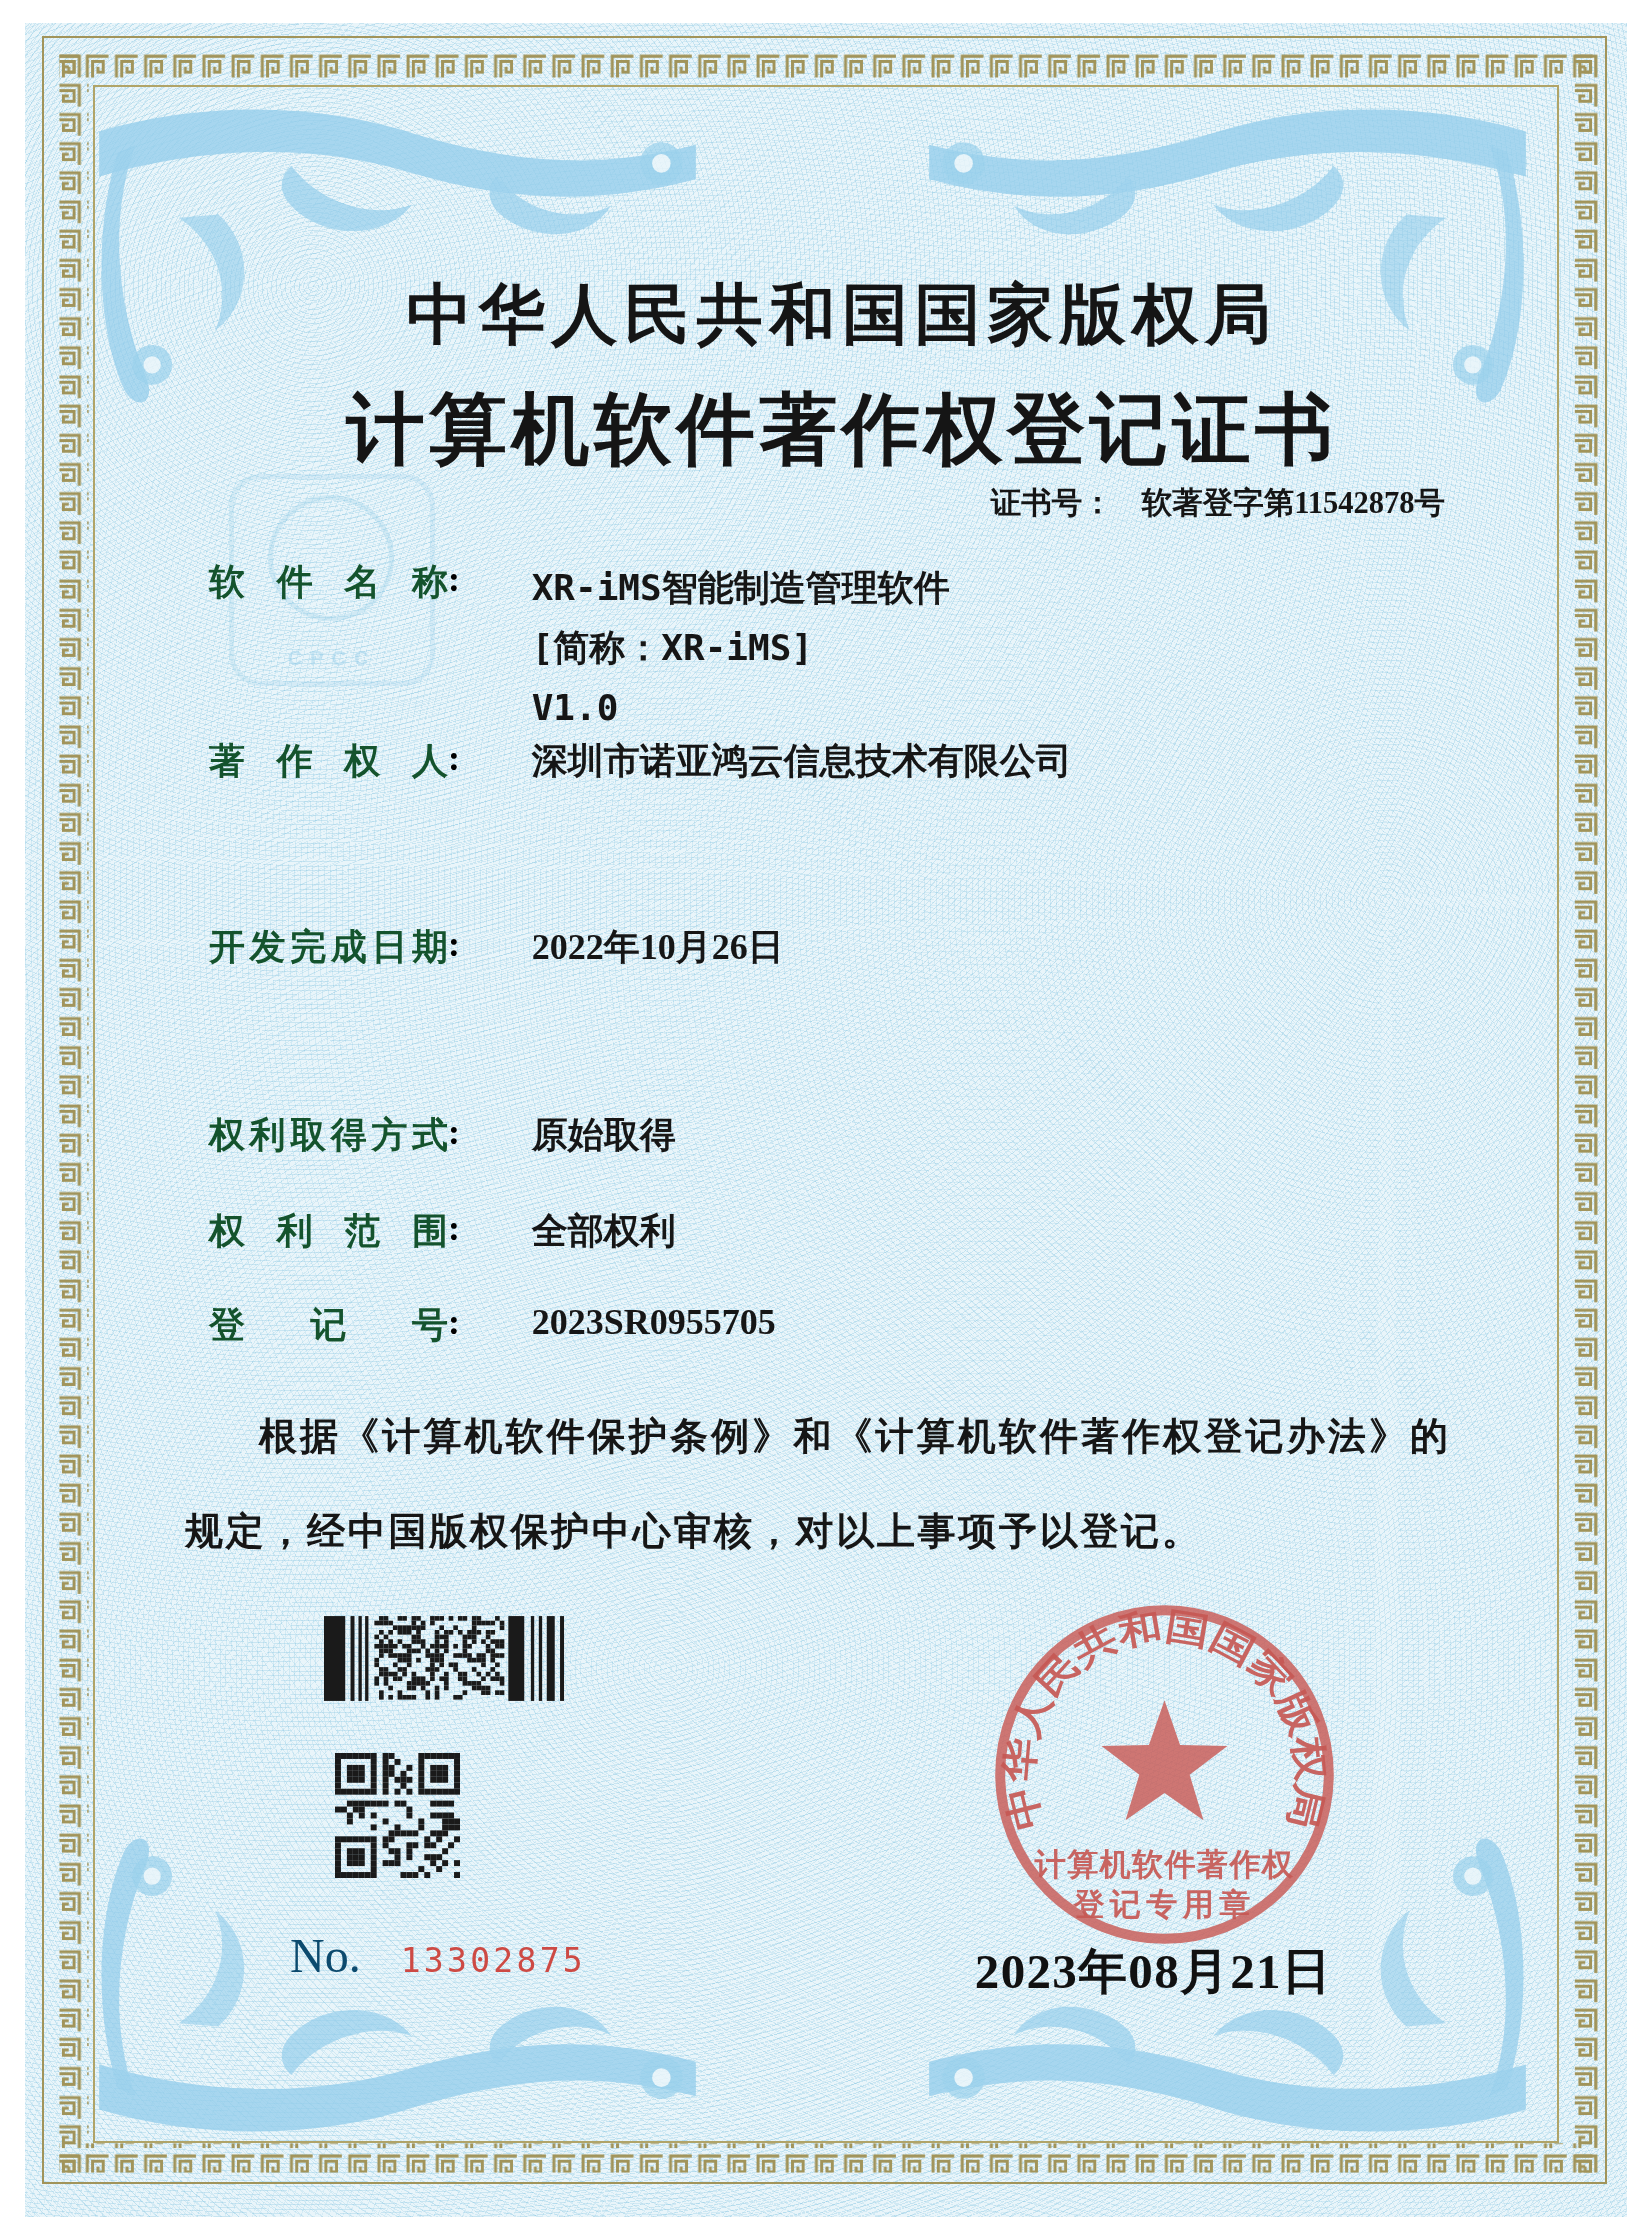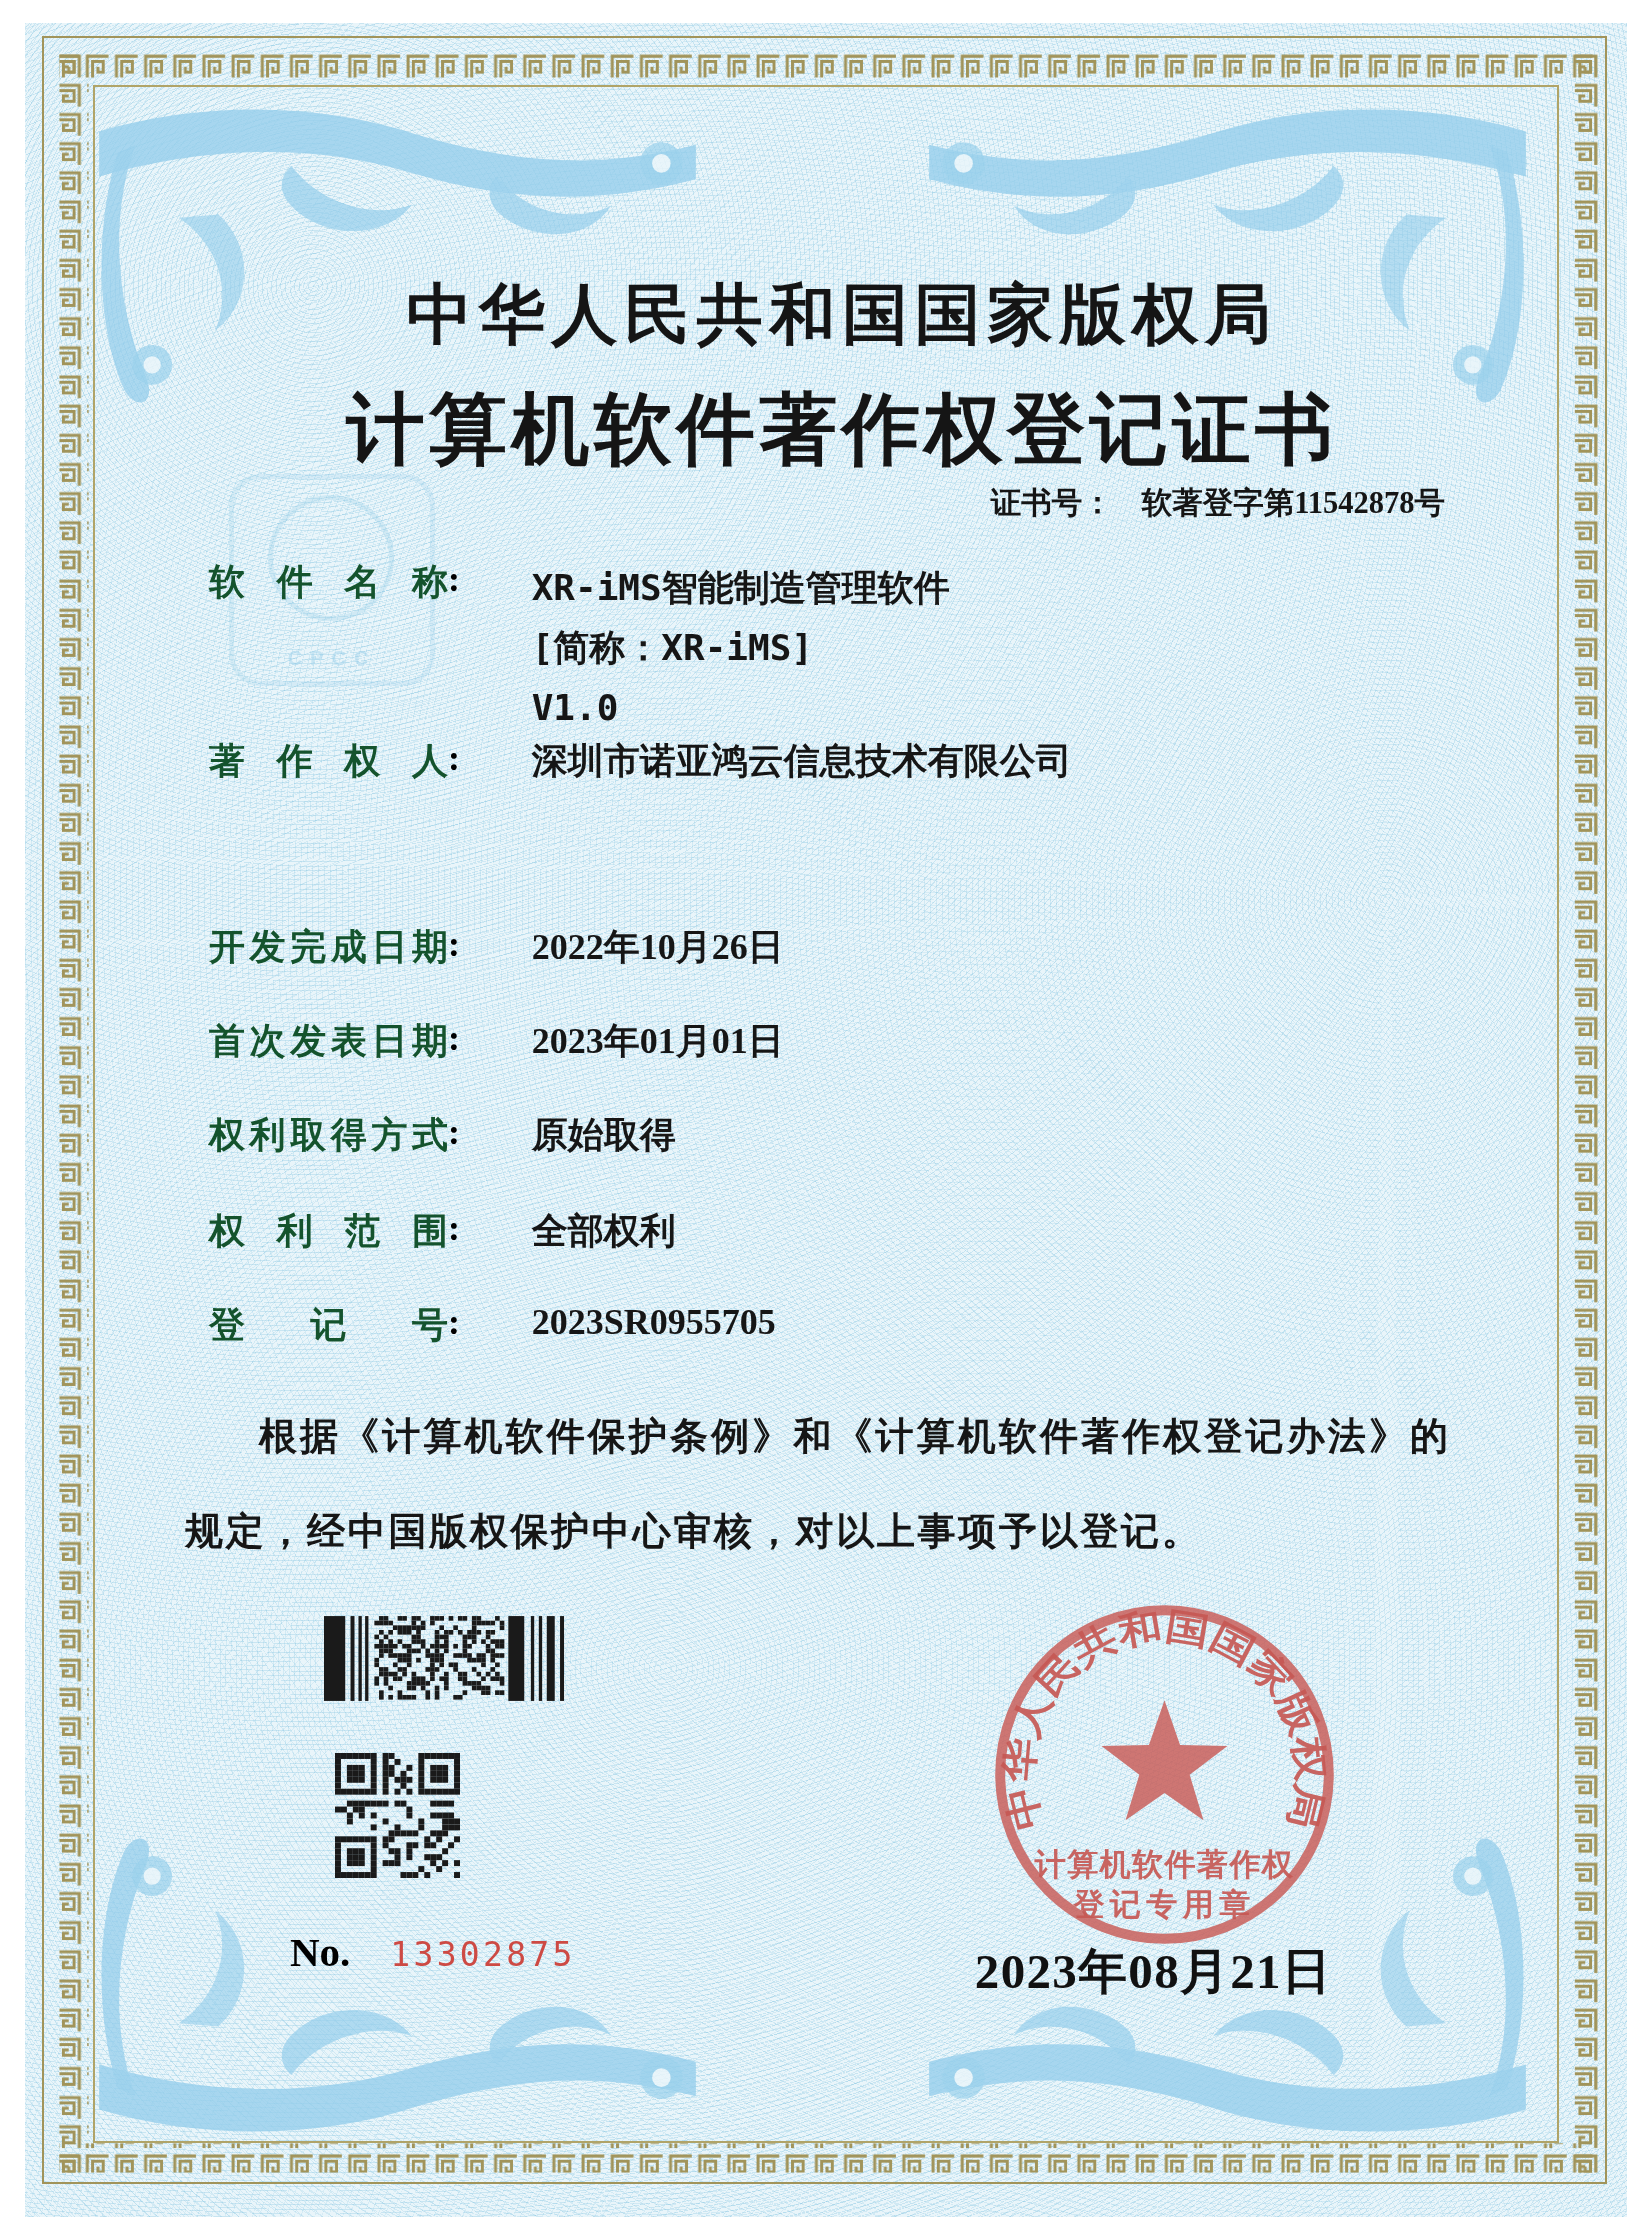--- a/index.html
+++ b/index.html
@@ -90,21 +90,21 @@
     position:absolute;left:185px;width:1263px;z-index:2;
     font-size:38px;font-weight:600;color:#161616;
   }
   .st1{top:1411px;text-indent:74px;text-align:justify;text-align-last:justify;text-justify:inter-character;}
   .st2{top:1506px;letter-spacing:2.7px;}
 
   .barcode{position:absolute;left:324px;top:1616px;z-index:2;}
   .qrcode{position:absolute;left:335px;top:1753px;z-index:2;}
 
   .serial{position:absolute;left:290px;top:1928px;z-index:2;white-space:nowrap;}
-  .serial .no-lbl{font-size:41px;color:#000000;font-weight:700;}
+  .serial .no-lbl{font-size:48px;color:#0c4a6e;font-weight:400;}
   .serial .no-val{
     margin-left:40px;font-family:"DejaVu Sans Mono","Liberation Mono",monospace;
     font-size:33px;color:#cd4a44;letter-spacing:3.3px;font-weight:400;
   }
 
   .seal{position:absolute;left:979px;top:1589px;z-index:3;}
   .issue-date{
     position:absolute;left:968px;top:1939px;width:371px;z-index:4;
     text-align:center;font-size:49px;font-weight:600;color:#111;letter-spacing:1.3px;
   }
@@ -210,24 +210,20 @@
   <div class="row" style="top:737px;">
     <span class="lbl">著作权人</span><span class="colon">:</span>
     <span class="val val-serif">深圳市诺亚鸿云信息技术有限公司</span>
   </div>
 
   <div class="row" style="top:923px;">
     <span class="lbl">开发完成日期</span><span class="colon">:</span>
     <span class="val val-serif">2022年10月26日</span>
   </div>
 
-  <div class="row" style="top:1017px;">
-    <span class="lbl">首次发表日期</span><span class="colon">:</span>
-    <span class="val val-serif">2023年01月01日</span>
-  </div>
 
   <div class="row" style="top:1111px;">
     <span class="lbl">权利取得方式</span><span class="colon">:</span>
     <span class="val val-serif">原始取得</span>
   </div>
 
   <div class="row" style="top:1207px;">
     <span class="lbl">权利范围</span><span class="colon">:</span>
     <span class="val val-serif">全部权利</span>
   </div>

